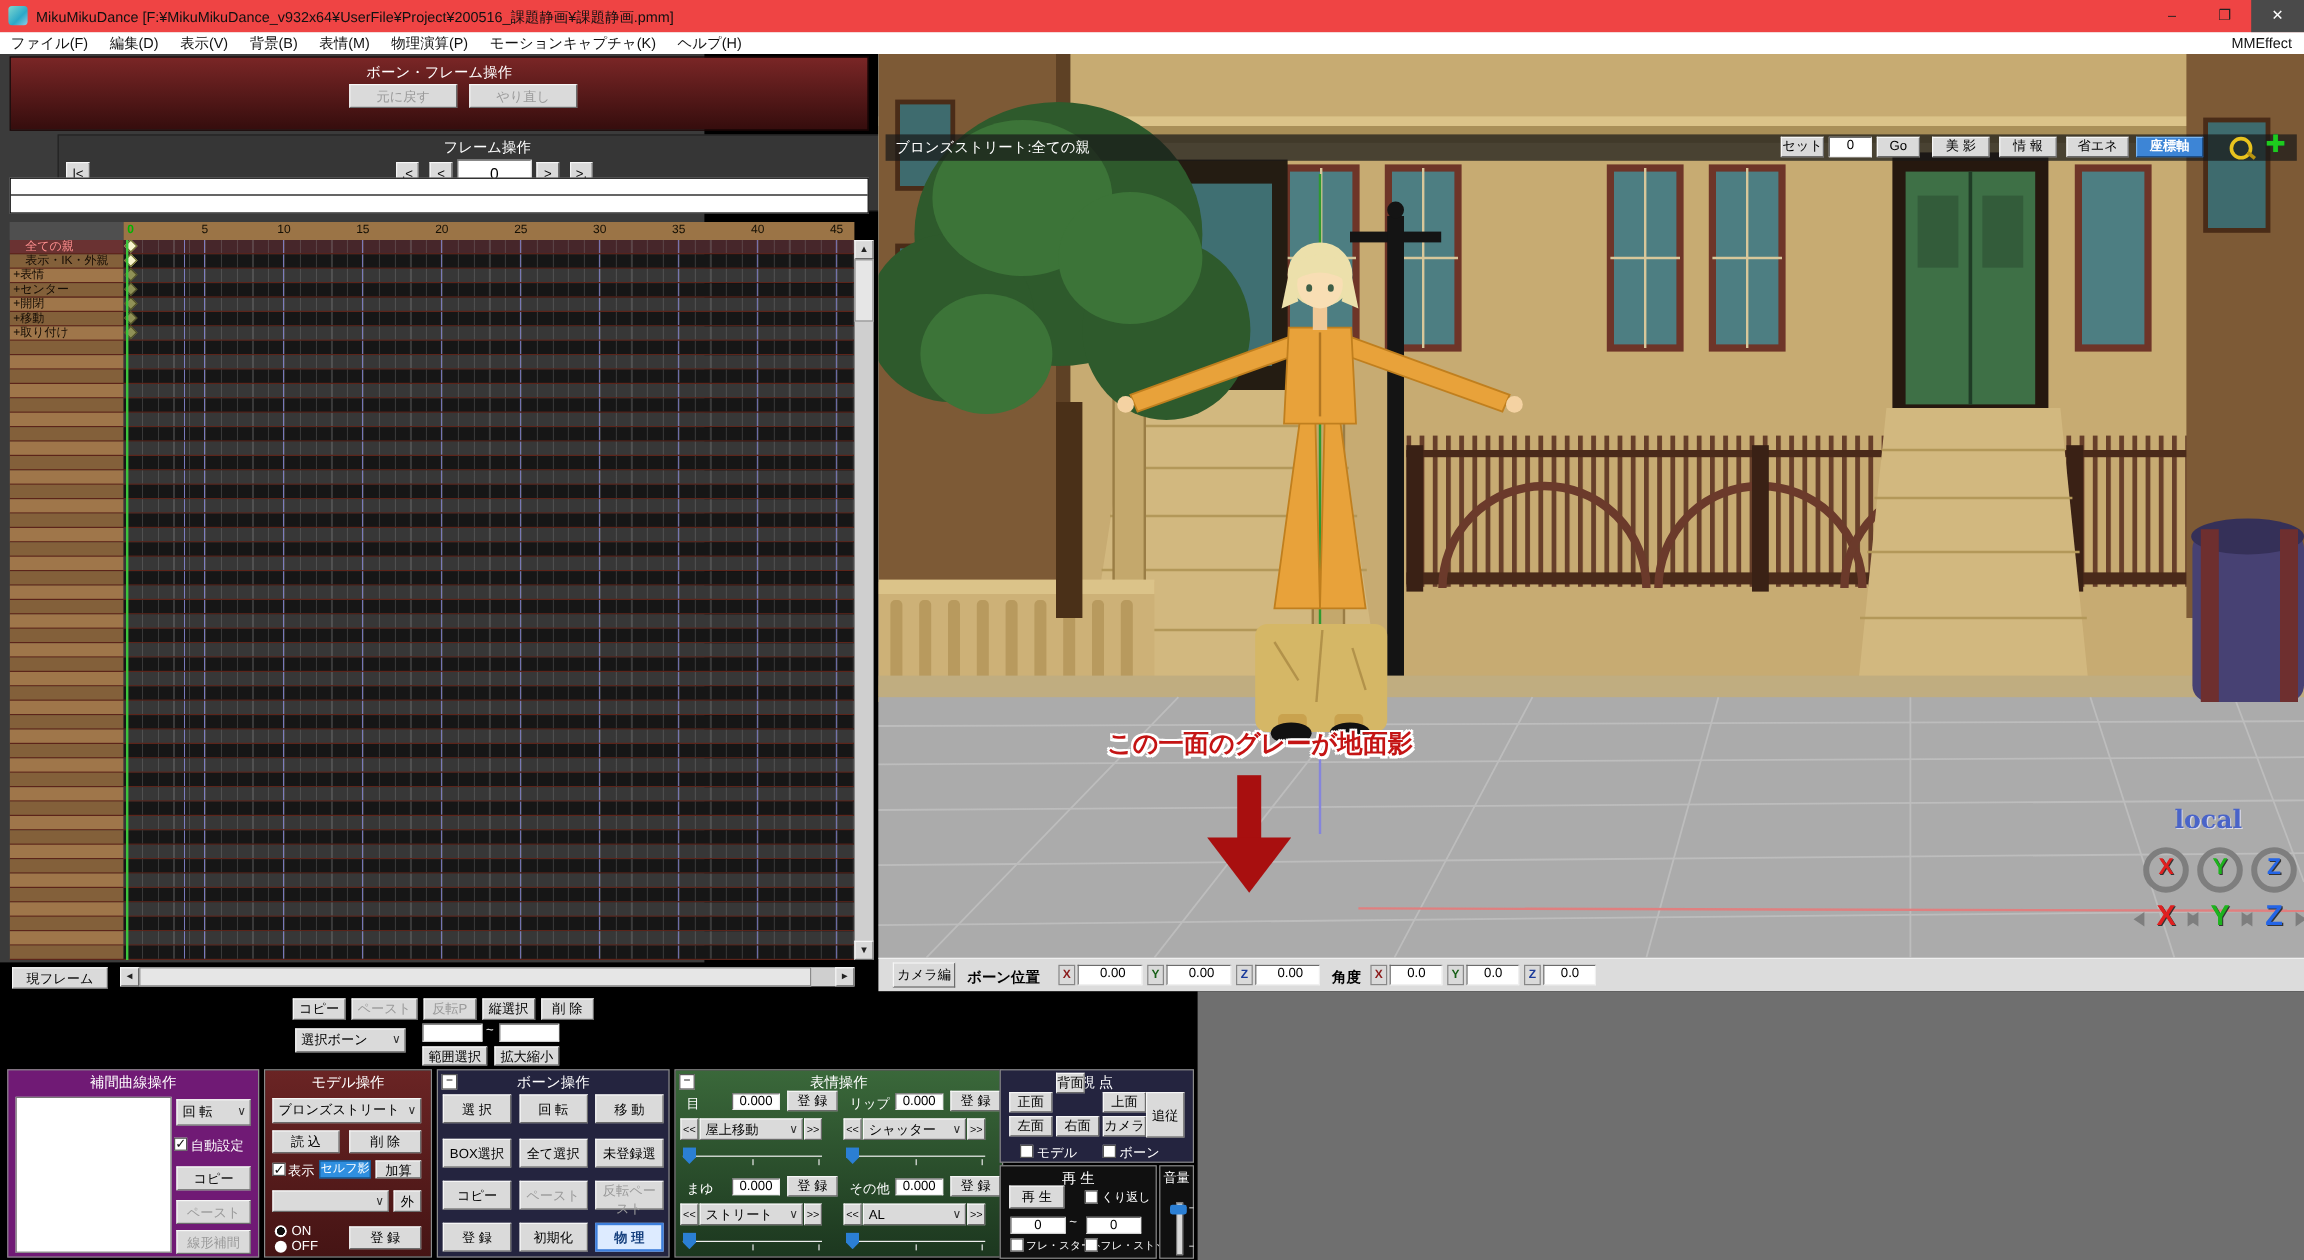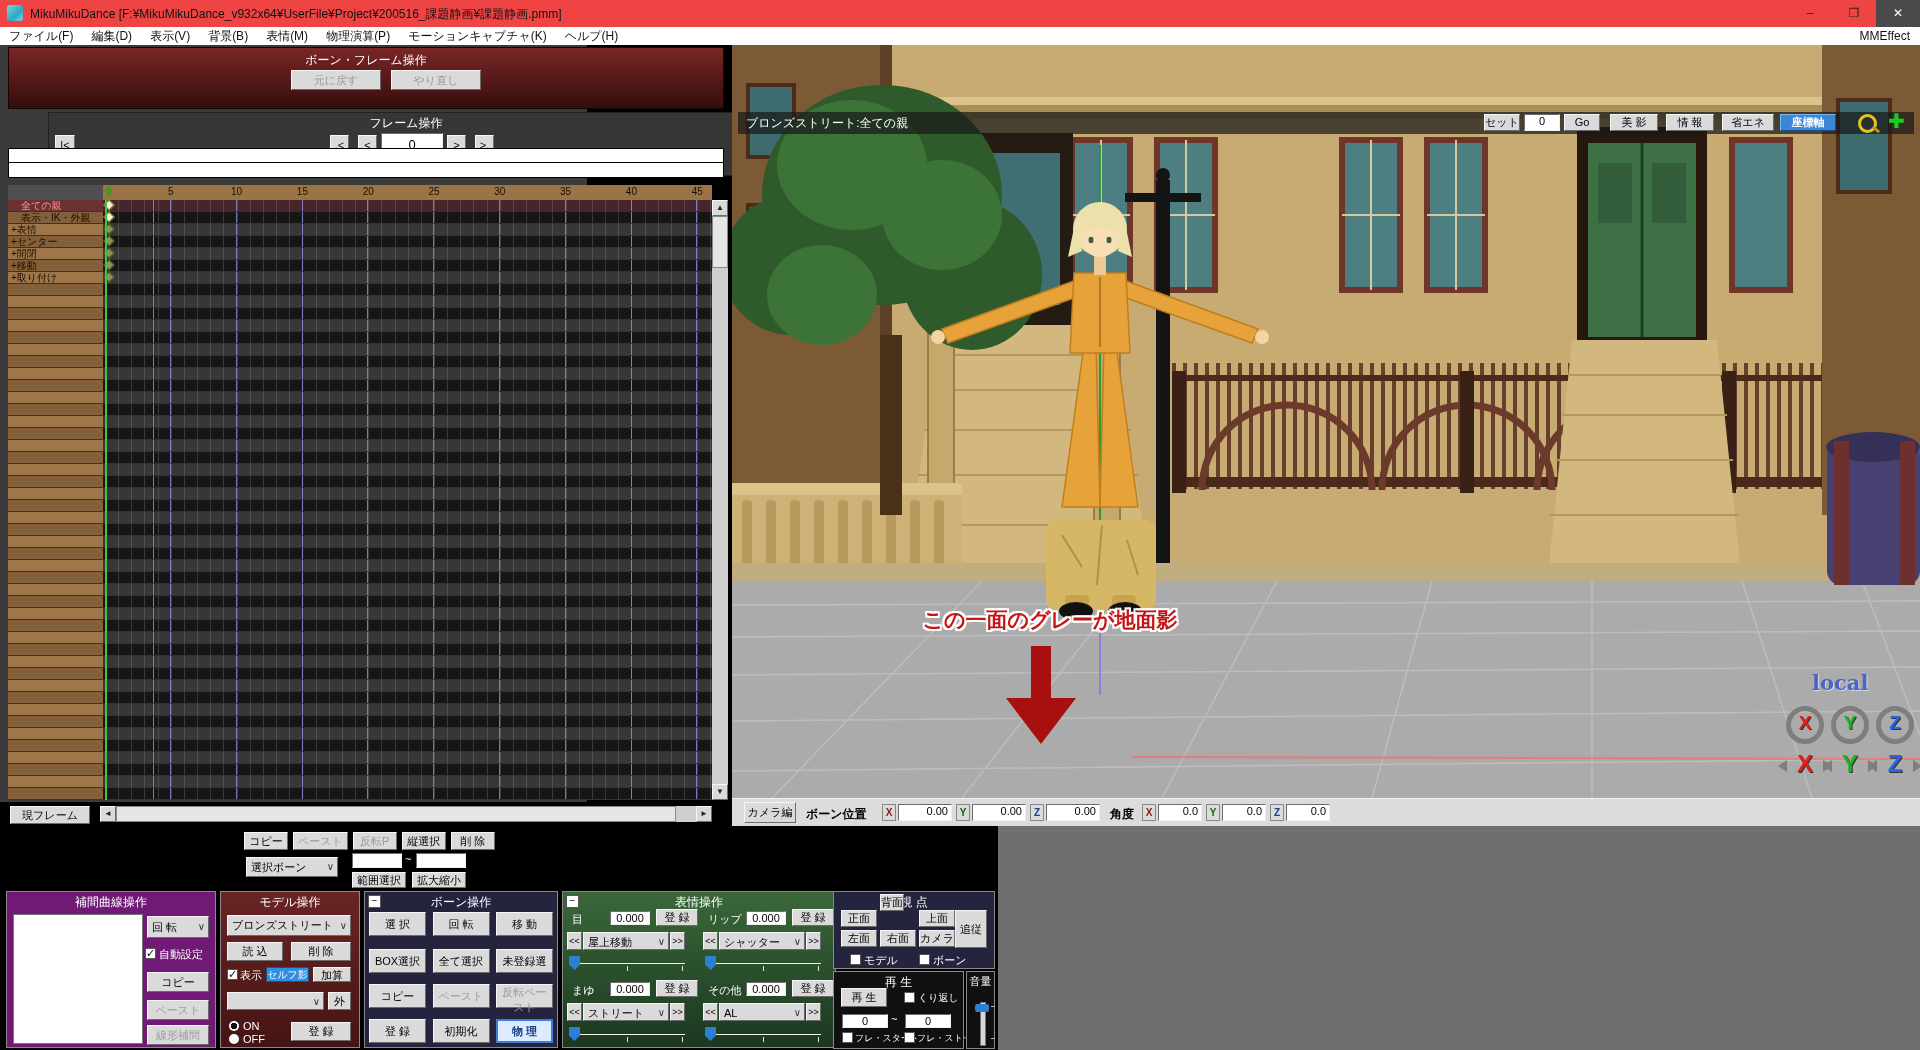--- a/index.html
+++ b/index.html
@@ -21,21 +21,21 @@
   .hdrbox{position:absolute;left:8px;width:716px;}
   #bf-box{top:2px;height:62px;background:linear-gradient(#7a2626,#350d0d);border:1px solid #1a0505;box-sizing:border-box;}
   #bf-box .ttl{display:block;text-align:center;color:#fff;font-size:12px;margin-top:4px;}
   #fr-box{top:67px;height:64px;background:#363636;border:1px solid #222;box-sizing:border-box;margin-left:40px;}
   #fr-box .ttl{display:block;text-align:center;color:#fff;font-size:12px;margin-top:2px;}
   .btn{position:absolute;background:#dadada;border:1px solid;border-color:#f6f6f6 #6b6b6b #6b6b6b #f6f6f6;
        color:#000;font-size:11px;text-align:center;padding:0;font-family:inherit;cursor:default;}
   .btn.disabled{color:#9a9a9a;}
   .inp{position:absolute;background:#fff;border:1px solid;border-color:#6b6b6b #f0f0f0 #f0f0f0 #6b6b6b;
        font-size:11px;text-align:center;box-sizing:border-box;overflow:hidden;}
-  .inp.right{text-align:right;padding-right:3px;}
+  .inp.right{text-align:right;padding-right:13px;}
   .dd{position:absolute;background:#dadada;border:1px solid;border-color:#f6f6f6 #6b6b6b #6b6b6b #f6f6f6;
       font-size:11px;line-height:18px;padding-left:4px;box-sizing:border-box;overflow:hidden;white-space:nowrap;}
   .dd::after{content:"∨";position:absolute;right:3px;top:0;color:#333;font-size:10px;}
   #wbars{position:absolute;left:8px;top:103px;width:716px;height:30px;background:#fff;border:1px solid #000;box-sizing:border-box;}
   #wbars .mid{position:absolute;left:0;top:13px;width:100%;height:1px;background:#000;}
   
   #ruler{position:absolute;left:8px;top:140px;width:704px;height:15px;}
   #ruler-corner{position:absolute;left:0;top:0;width:95px;height:15px;background:#4f4f4f;}
   #ruler-strip{position:absolute;left:95px;top:0;width:609px;height:15px;background:#9b7446;overflow:hidden;}
   .ruler-num{position:absolute;top:1px;font-size:10px;color:#151005;}

